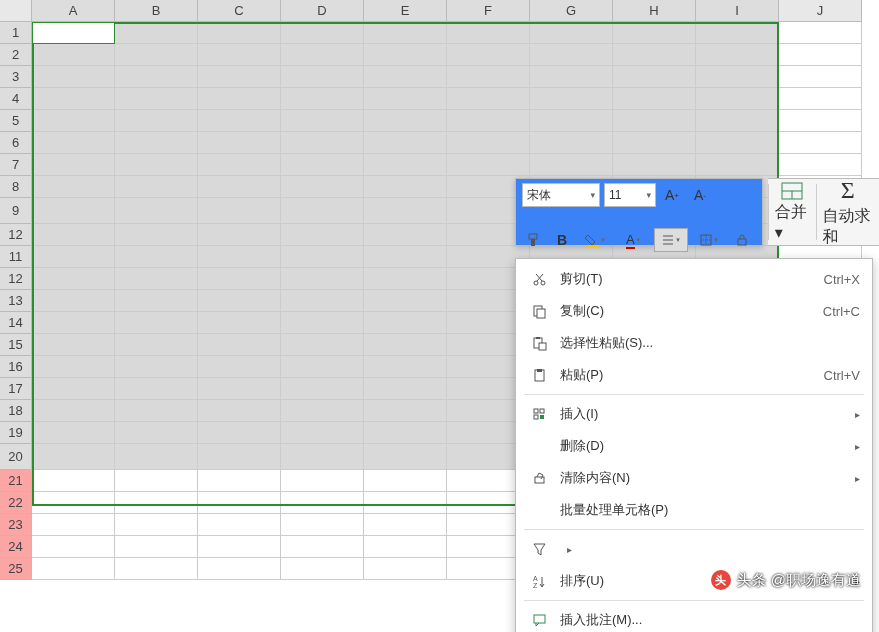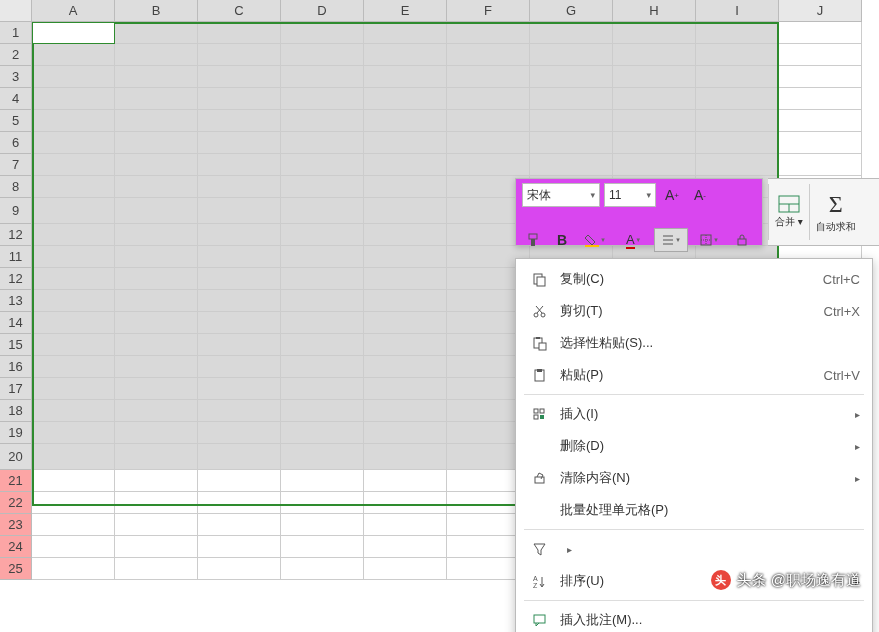--- a/index.html
+++ b/index.html
@@ -19,34 +19,34 @@
     
     .grid { position: absolute; top: 22px; left: 32px; }
     .row { display: flex; }
     .cell { width: 83px; height: 22px; border-right: 1px solid #ccc; border-bottom: 1px solid #ccc; background: #d9d9d9; }
     .cell.unsel { background: #fff; }
     .row.tall .cell { height: 26px; }
     
     .sel-border { position: absolute; top: 22px; left: 32px; width: 747px; height: 484px; border: 2px solid #2e8b2e; pointer-events: none; }
     .active-cell { position: absolute; top: 22px; left: 32px; width: 83px; height: 22px; background: #fff; border: 1px solid #2e8b2e; }
     
-    .mini-toolbar { position: absolute; top: 178px; left: 515px; width: 248px; height: 68px; background: #d946ef; border: 1px solid #bbb; box-shadow: 0 2px 6px rgba(0,0,0,0.2); padding: 4px 6px; display: flex; flex-direction: column; gap: 21px; }
+    .mini-toolbar { position: absolute; top: 178px; left: 515px; width: 248px; height: 68px; background: #3b82f6; border: 1px solid #bbb; box-shadow: 0 2px 6px rgba(0,0,0,0.2); padding: 4px 6px; display: flex; flex-direction: column; gap: 21px; }
     .mt-row { display: flex; align-items: center; gap: 4px; height: 26px; }
     .font-sel { width: 78px; height: 24px; border: 1px solid #bbb; background: #fff; display: flex; align-items: center; padding: 0 4px; font-size: 12px; position: relative; }
     .font-sel::after { content: "▾"; position: absolute; right: 4px; font-size: 9px; color: #666; }
     .size-sel { width: 52px; height: 24px; border: 1px solid #bbb; background: #fff; display: flex; align-items: center; padding: 0 4px; font-size: 12px; position: relative; }
     .size-sel::after { content: "▾"; position: absolute; right: 4px; font-size: 9px; color: #666; }
     .tb-btn { width: 24px; height: 24px; display: flex; align-items: center; justify-content: center; cursor: pointer; }
     .tb-btn-dd { width: 34px; height: 24px; display: flex; align-items: center; justify-content: center; cursor: pointer; position: relative; gap: 1px; }
     .tb-btn-dd::after { content: "▾"; font-size: 7px; color: #666; margin-left: 1px; }
     
     .ribbon-ext { position: absolute; top: 178px; left: 768px; width: 111px; height: 68px; background: #f5f5f5; border-top: 1px solid #bbb; border-bottom: 1px solid #bbb; display: flex; align-items: center; }
     .rib-grp { display: flex; flex-direction: column; align-items: center; justify-content: center; height: 100%; padding: 0 6px; gap: 2px; }
     .rib-sep { width: 1px; height: 56px; background: #ccc; }
-    .rib-label { font-size: 10px; color: #333; }
+    .rib-label { font-size: 16px; color: #333; }
     
     .ctx-menu { position: absolute; top: 258px; left: 515px; width: 358px; background: #fff; border: 1px solid #bbb; box-shadow: 0 3px 10px rgba(0,0,0,0.25); padding: 4px 0; }
     .ctx-item { display: flex; align-items: center; height: 32px; padding: 0 12px; cursor: pointer; }
     .ctx-icon { width: 22px; height: 20px; display: flex; align-items: center; justify-content: center; margin-right: 10px; color: #555; }
     .ctx-label { flex: 1; font-size: 13px; color: #333; }
     .ctx-shortcut { font-size: 13px; color: #666; }
     .ctx-arrow { width: 12px; text-align: right; color: #666; font-size: 10px; }
     .ctx-sep { height: 1px; background: #ddd; margin: 3px 8px; }
     
     .watermark { position: absolute; bottom: 42px; right: 18px; display: flex; align-items: center; gap: 6px; font-size: 15px; color: #fff; text-shadow: 0 0 3px rgba(0,0,0,0.8), 0 0 2px rgba(0,0,0,0.9); pointer-events: none; font-weight: 500; }
@@ -465,38 +465,38 @@
   <div class="rib-grp">
     <span style="font-size:24px;font-family:serif;">Σ</span>
     <span class="rib-label">自动求和</span>
   </div>
 </div>
 
 <div class="ctx-menu" id="ctx-menu">
     <div class="ctx-item">
       <span class="ctx-icon">
         <svg width="15" height="15" viewBox="0 0 15 15">
-          <rect x="2" y="2" width="8" height="10" fill="none" stroke="#555"></rect>
-          <rect x="5" y="5" width="8" height="9" fill="#fff" stroke="#555"></rect>
-        </svg>
-      </span>
-      <span class="ctx-label">复制(C)</span>
-      <span class="ctx-shortcut">Ctrl+C</span>
-    </div>
-    <div class="ctx-item">
-      <span class="ctx-icon">
-        <svg width="15" height="15" viewBox="0 0 15 15">
           <circle cx="4" cy="11" r="2" fill="none" stroke="#555"></circle>
           <circle cx="11" cy="11" r="2" fill="none" stroke="#555"></circle>
           <line x1="5" y1="9" x2="11" y2="2" stroke="#555"></line>
           <line x1="10" y1="9" x2="4" y2="2" stroke="#555"></line>
         </svg>
       </span>
       <span class="ctx-label">剪切(T)</span>
       <span class="ctx-shortcut">Ctrl+X</span>
+    </div>
+    <div class="ctx-item">
+      <span class="ctx-icon">
+        <svg width="15" height="15" viewBox="0 0 15 15">
+          <rect x="2" y="2" width="8" height="10" fill="none" stroke="#555"></rect>
+          <rect x="5" y="5" width="8" height="9" fill="#fff" stroke="#555"></rect>
+        </svg>
+      </span>
+      <span class="ctx-label">复制(C)</span>
+      <span class="ctx-shortcut">Ctrl+C</span>
     </div>
     <div class="ctx-item">
       <span class="ctx-icon">
         <svg width="15" height="15" viewBox="0 0 15 15">
           <rect x="2" y="2" width="8" height="10" fill="none" stroke="#555"></rect>
           <rect x="4" y="1" width="4" height="2" fill="#555"></rect>
           <rect x="7" y="7" width="7" height="7" fill="#fff" stroke="#555"></rect>
         </svg>
       </span>
       <span class="ctx-label">选择性粘贴(S)...</span>

